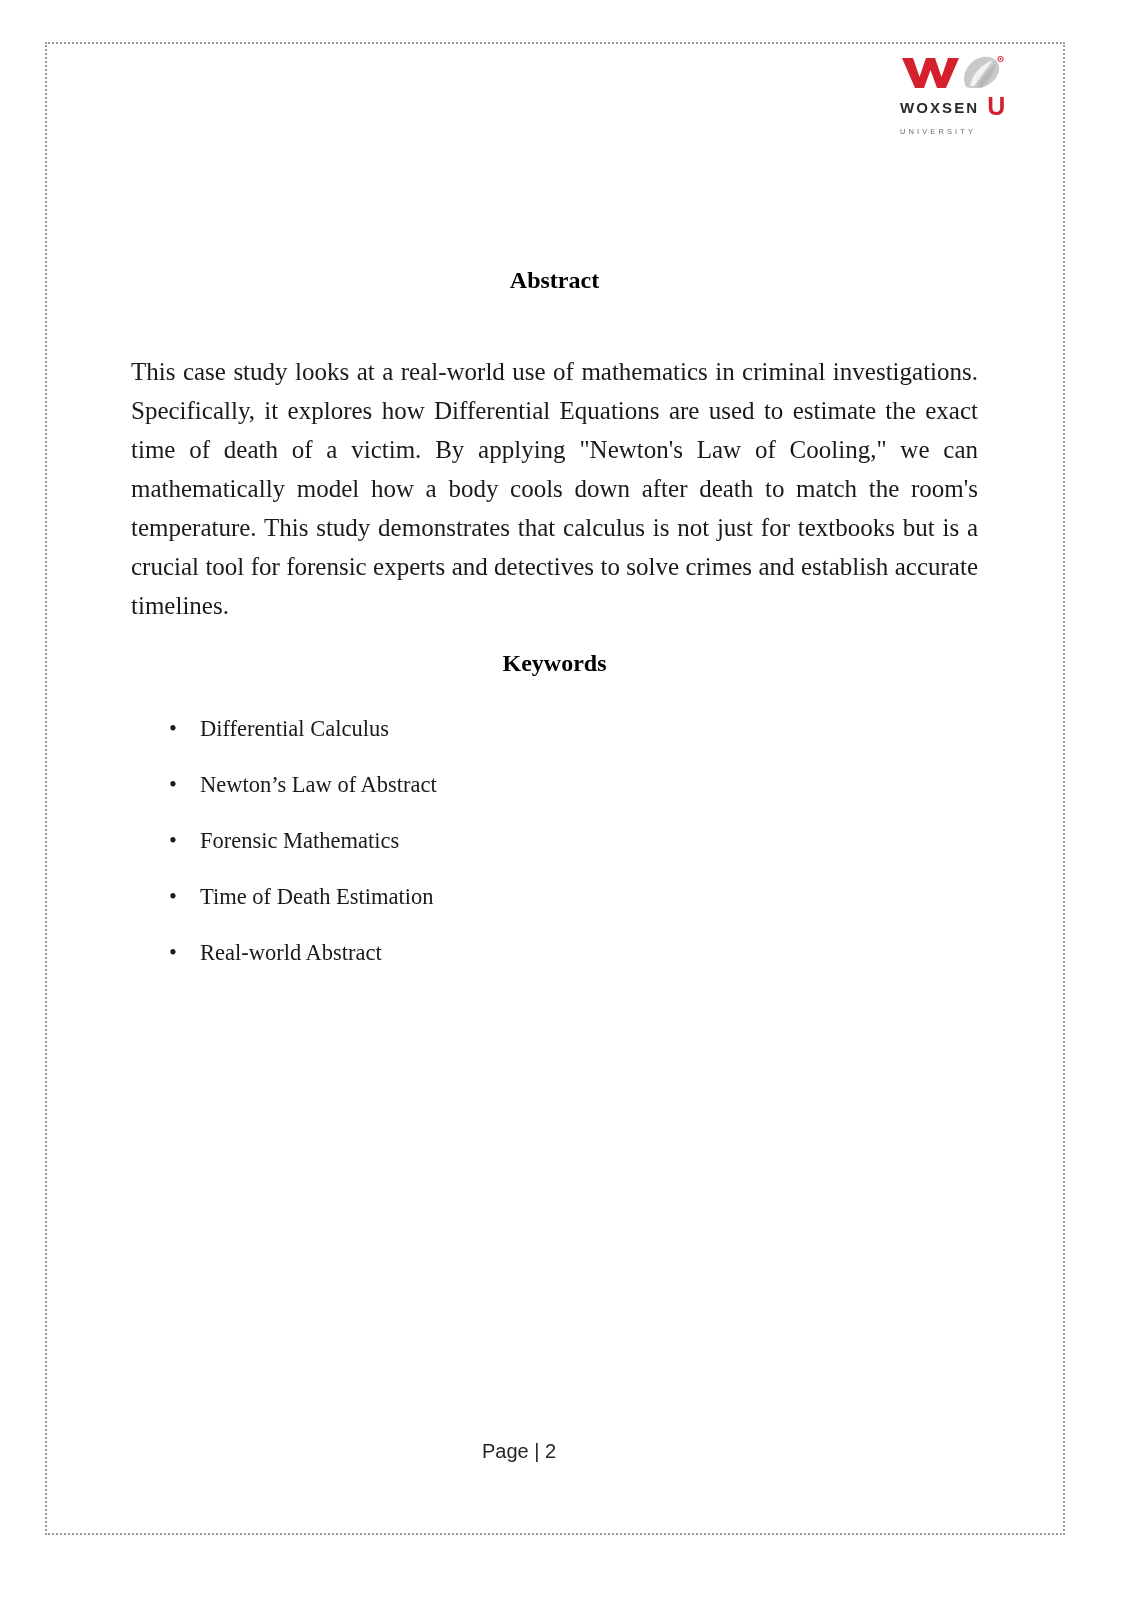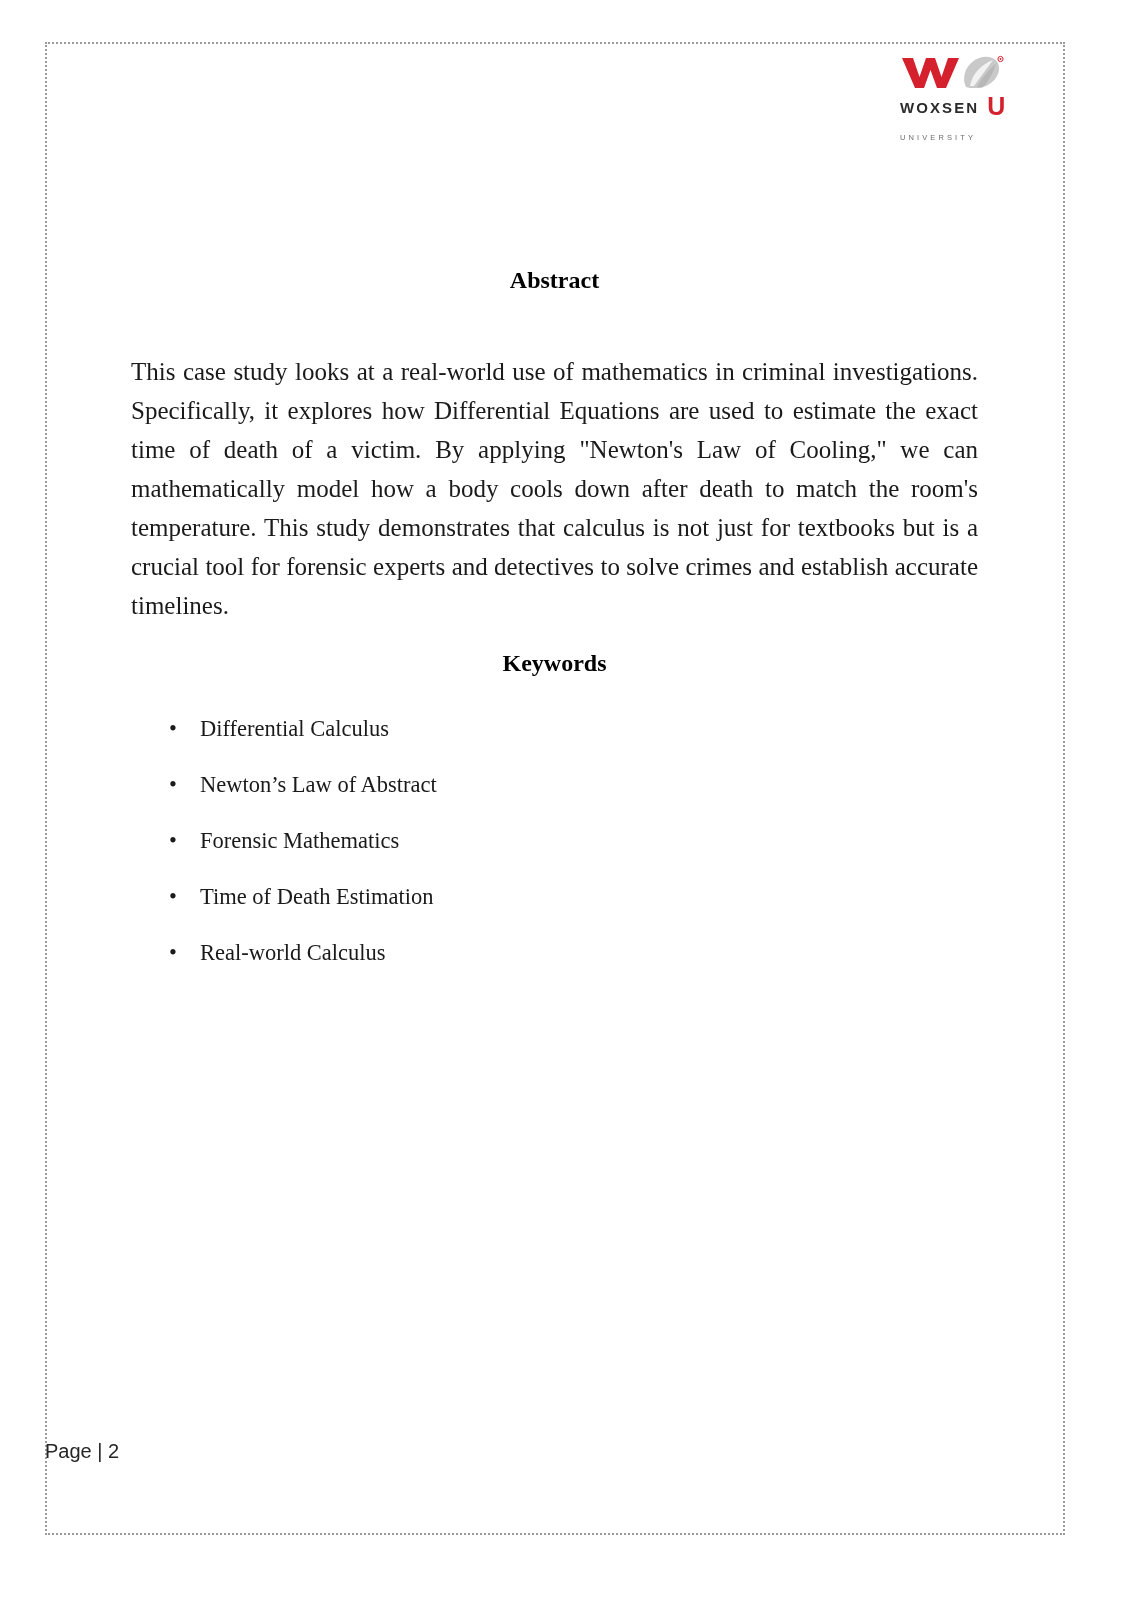--- a/index.html
+++ b/index.html
@@ -82,21 +82,21 @@
     line-height: 1;
     margin-left: 4px;
     position: relative;
     top: 2px;
   }
   .logo-sub {
     font-family: "Liberation Sans", "DejaVu Sans", sans-serif;
     font-size: 7.5px;
     letter-spacing: 3.1px;
     color: #6d6d6d;
-    margin-top: 17px;
+    margin-top: 11px;
     margin-right: 32px;
     text-align: right;
   }
 
   
   .content {
     position: absolute;
     left: 131px;
     top: 150px;
     width: 847px;
@@ -144,21 +144,21 @@
     line-height: 1.2;
     color: #1a1a1a;
   }
 
   
   .footer {
     position: absolute;
     left: 45px;
     top: 1440px;
     width: 1020px;
-    text-align: left;
+    text-align: center;
     padding-right: 72px;
     box-sizing: border-box;
   }
   .footer-text {
     font-family: "Liberation Sans", "DejaVu Sans", sans-serif;
     font-size: 20px;
     color: #262626;
   }
 </style>
 </head>
@@ -197,21 +197,21 @@
 
     <p class="abstract-body">This case study looks at a real-world use of mathematics in criminal investigations. Specifically, it explores how Differential Equations are used to estimate the exact time of death of a victim. By applying "Newton's Law of Cooling," we can mathematically model how a body cools down after death to match the room's temperature. This study demonstrates that calculus is not just for textbooks but is a crucial tool for forensic experts and detectives to solve crimes and establish accurate timelines.</p>
 
     <h1 id="keywords-heading" class="section-heading">Keywords</h1>
 
     <ul class="keywords-list" id="keywords-list">
         <li><span class="bullet">•</span><span>Differential Calculus</span></li>
         <li><span class="bullet">•</span><span>Newton’s Law of Abstract</span></li>
         <li><span class="bullet">•</span><span>Forensic Mathematics</span></li>
         <li><span class="bullet">•</span><span>Time of Death Estimation</span></li>
-        <li><span class="bullet">•</span><span>Real-world Calculus</span></li>
+        <li><span class="bullet">•</span><span>Real-world Abstract</span></li>
       </ul>
 
   </div>
 
   <div class="footer">
     <span class="footer-text">Page | 2</span>
   </div>
 
 </div>
 

